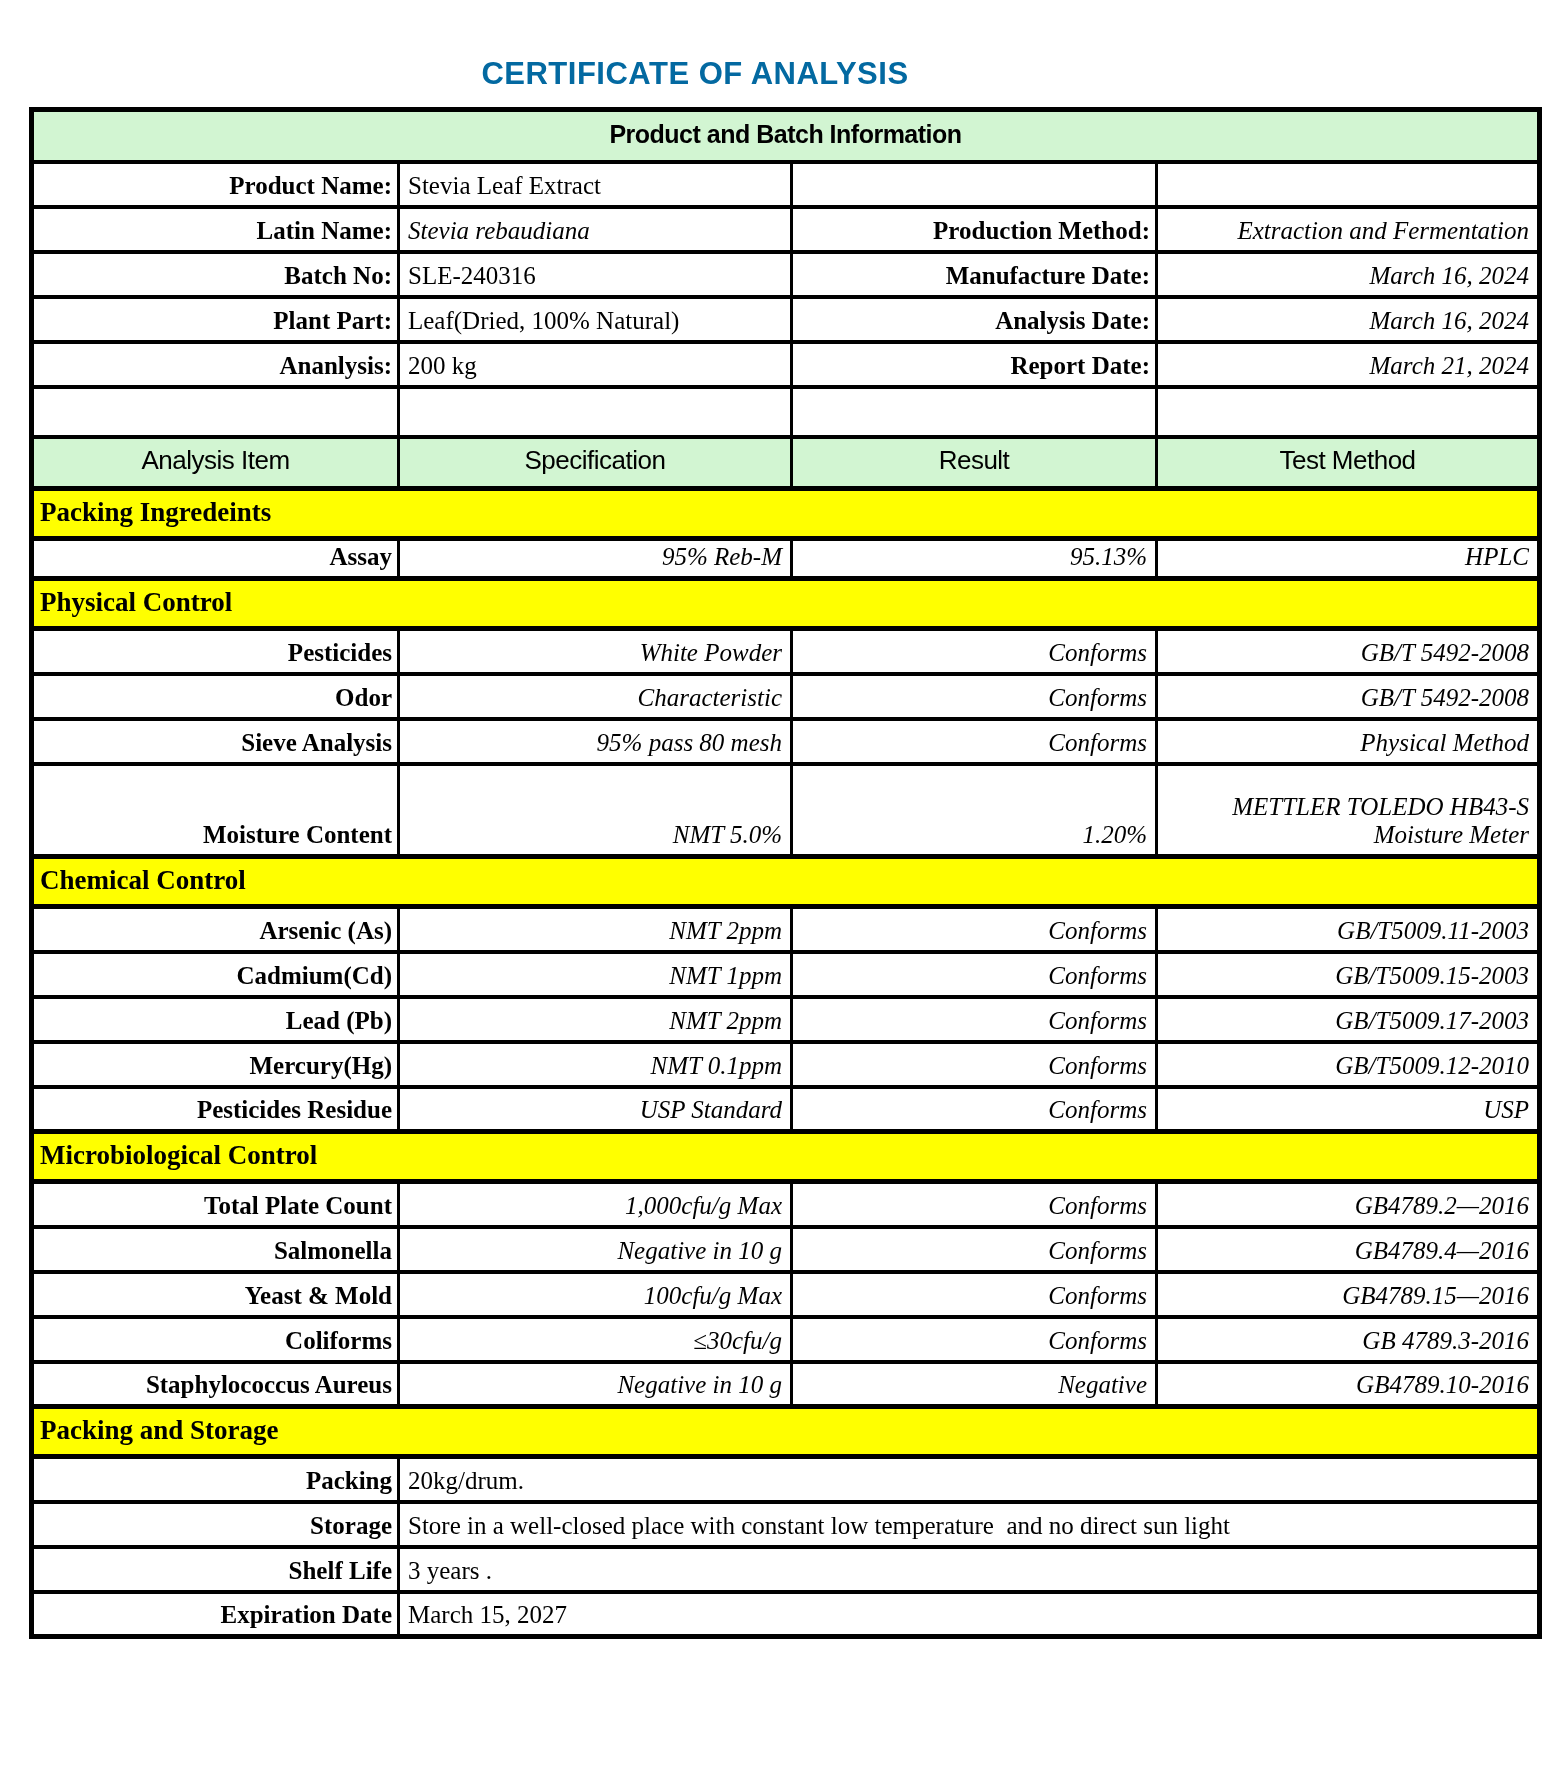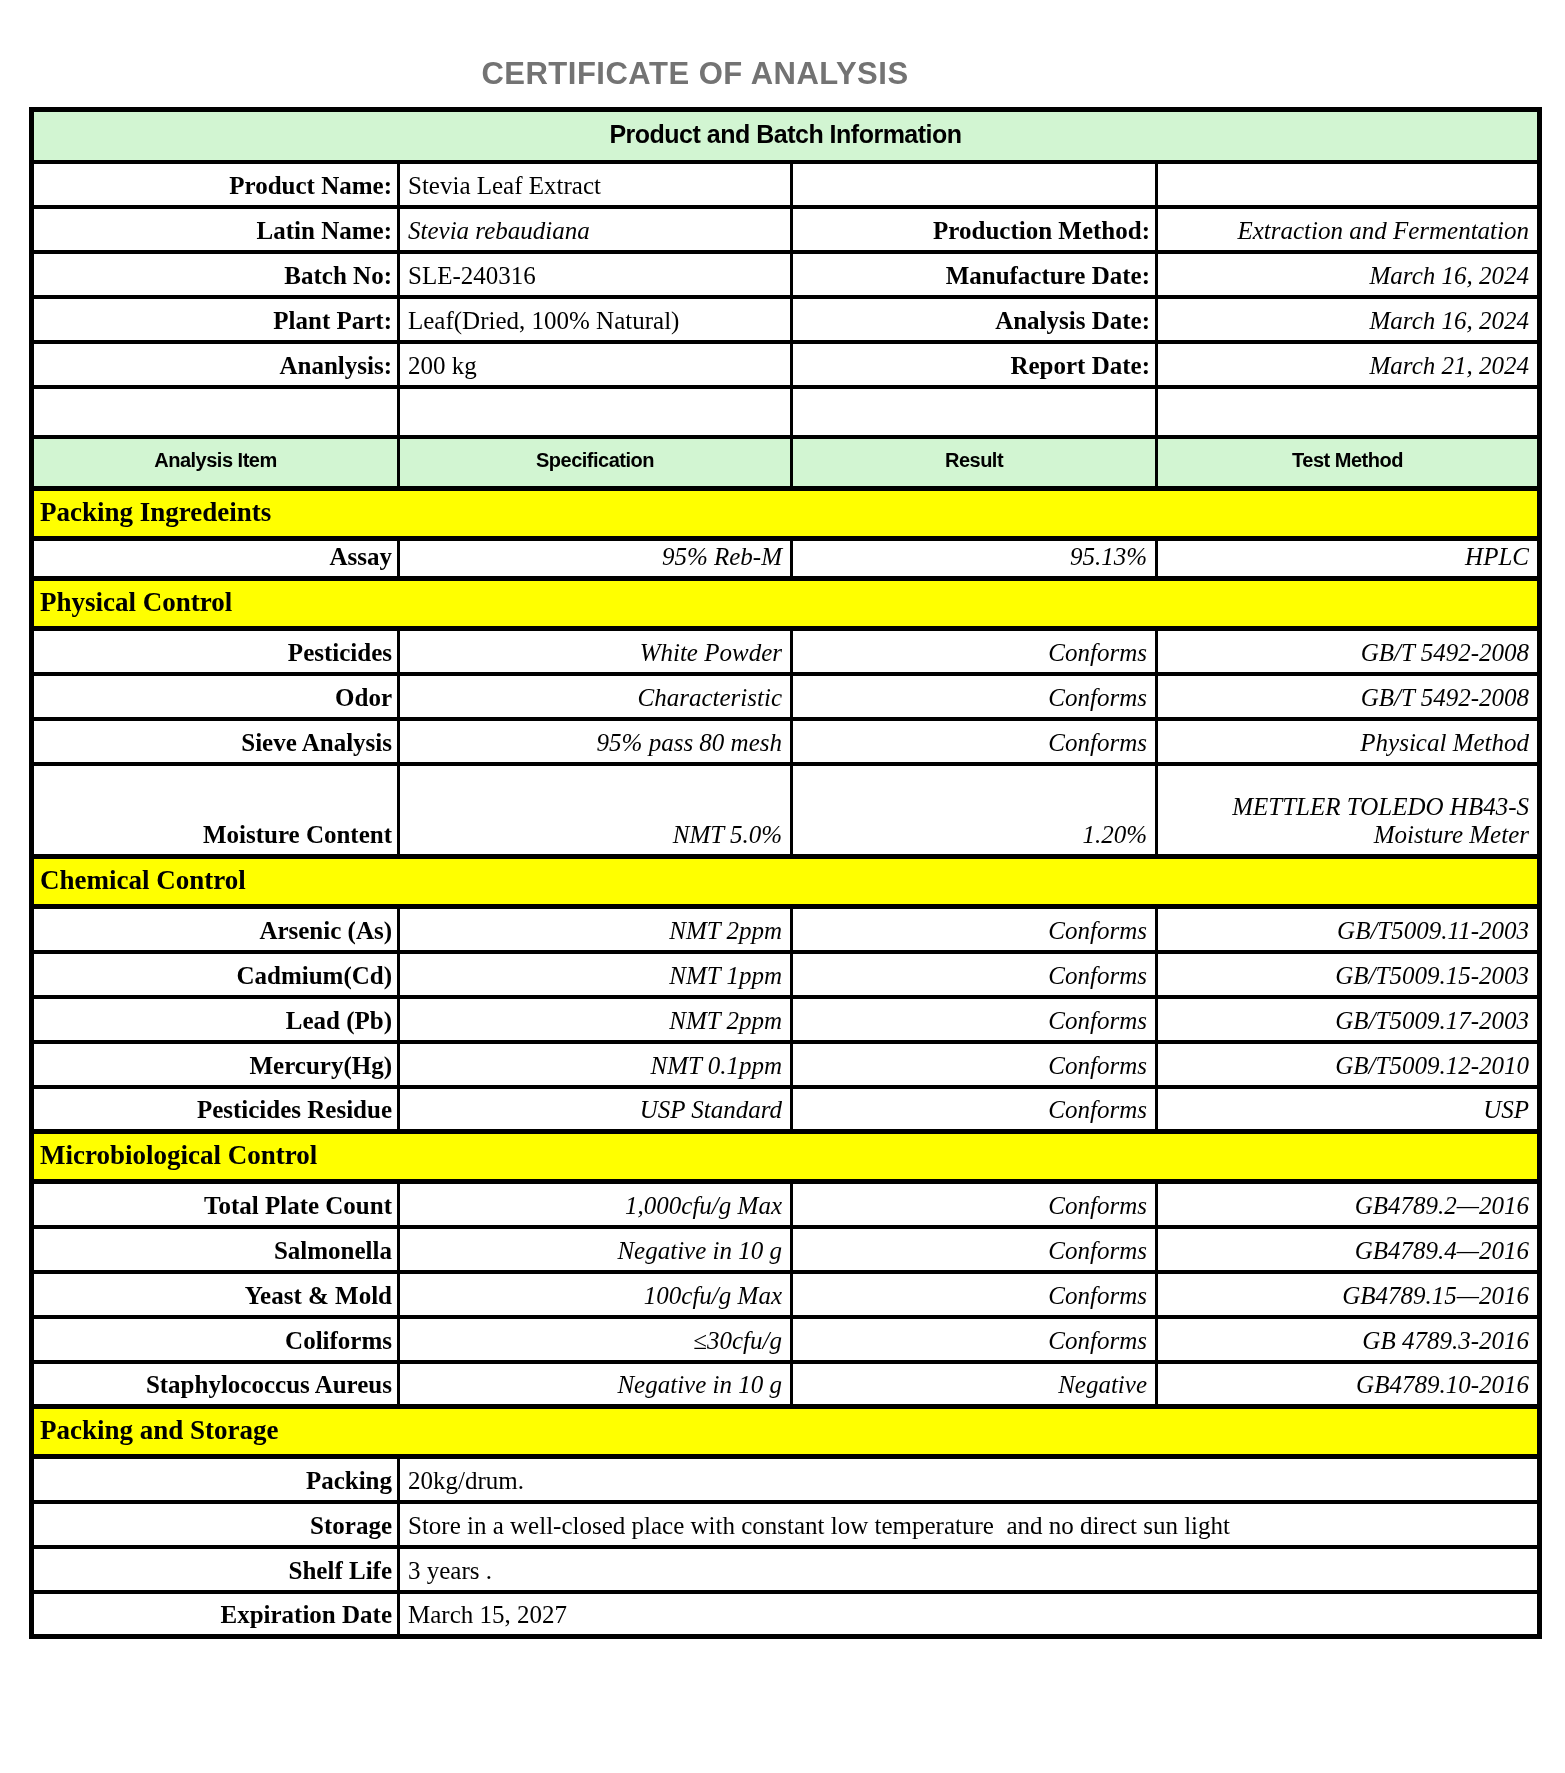--- a/index.html
+++ b/index.html
@@ -4,21 +4,21 @@
 <style>
   html, body { margin:0; padding:0; }
   body {
     width:1565px; height:1773px; background:#ffffff;
     font-family:"Liberation Serif", serif;
     position:relative; overflow:hidden;
   }
   .title {
     margin:56px 0 4px 30px; width:1330px; text-align:center;
     font-family:"Liberation Sans", sans-serif; font-weight:900;
-    font-size:31px; letter-spacing:0.5px; color:#737373;
+    font-size:31px; letter-spacing:0.5px; color:#0369a1;
   }
   table.coa {
     border-collapse:collapse; table-layout:fixed;
     margin:15px 0 0 29px; width:1508px;
     border:5px solid #000;
   }
   td {
     border:3px solid #000; border-top-width:4px; border-bottom-width:4px;
     font-size:25px; color:#000; vertical-align:bottom;
     padding:2px 8px 5px 8px; overflow:hidden;
@@ -31,22 +31,22 @@
   tr.h-assay  { height:33px; }
   tr.h-tall   { height:93px; }
   .green-band {
     background:#d2f5d2; text-align:center; vertical-align:middle;
     font-family:"Liberation Sans", sans-serif; font-weight:bold;
     font-size:25px; letter-spacing:-0.5px;
     border-top-width:5px; border-bottom-width:4px;
   }
   .ghead {
     background:#d2f5d2; text-align:center; vertical-align:middle;
-    font-family:"Liberation Sans", sans-serif; font-weight:bold;
-    font-size:20px; letter-spacing:-0.5px;
+    font-family:"Liberation Sans", sans-serif; font-weight:normal;
+    font-size:26px; letter-spacing:-0.5px;
   }
   .yellow-band {
     background:#ffff00; font-weight:bold; font-size:27px;
     vertical-align:middle; text-align:left; padding-left:6px;
     border-top-width:5px; border-bottom-width:5px;
   }
   .lab   { font-weight:bold; text-align:right; padding-right:5px; }
   .val-l { text-align:left;  white-space:pre-wrap; }
   .val-r { text-align:right;font-style:italic; }
   .italic{ font-style:italic; }

